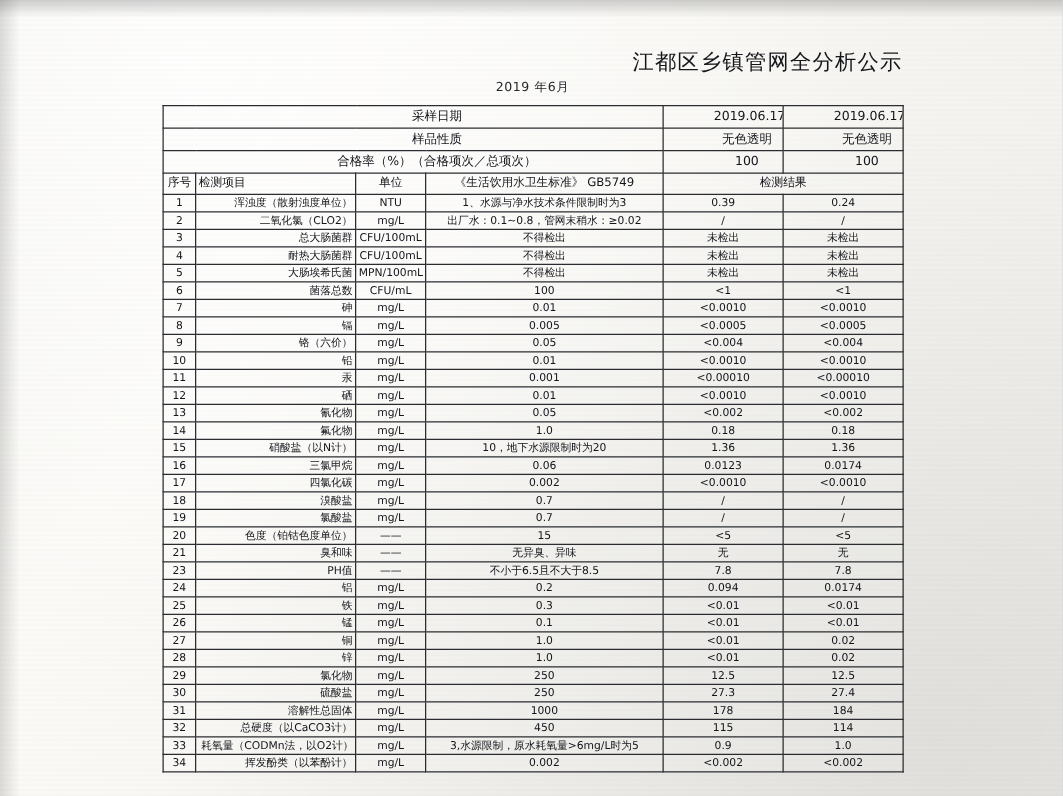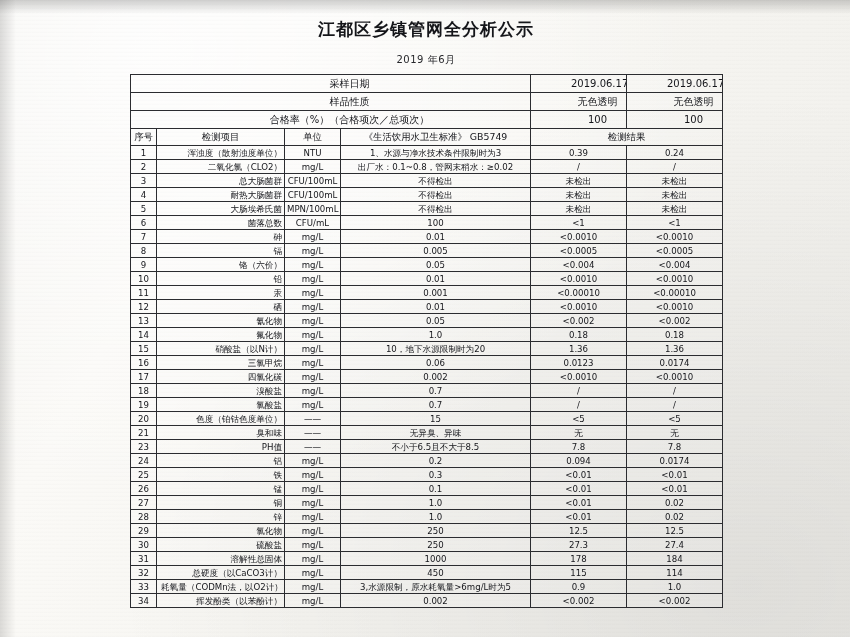--- a/index.html
+++ b/index.html
@@ -18,33 +18,33 @@
     content:"";position:absolute;left:0;top:0;right:0;bottom:0;
     background:radial-gradient(ellipse at 18% 8%, rgba(255,255,255,.85) 0%, rgba(255,255,255,0) 55%),
                radial-gradient(ellipse at 88% 92%, rgba(0,0,0,.07) 0%, rgba(0,0,0,0) 60%);
     pointer-events:none;
   }
   .sheet{
     position:absolute;
     left:130px;top:18px;width:592px;height:610px;
   }
   .title{
-    text-align:center;
+    text-align:right;
     font-family:"DejaVu Sans","Liberation Sans",sans-serif;
-    font-weight:bold;
+    font-weight:normal;
     font-size:17px;
     letter-spacing:1px;
     color:#15161a;
-    margin-top:0;
+    margin-top:20px;
   }
   .subtitle{
     text-align:center;
     font-size:10px;
     color:#26272b;
-    margin-top:12px;
+    margin-top:2px;
     margin-bottom:7px;
     letter-spacing:.5px;
   }
   table{
     border-collapse:collapse;
     width:592px;
     table-layout:fixed;
     background:rgba(255,255,255,0.15);
   }
   td,th{
@@ -114,21 +114,21 @@
           <td>无色透明</td>
           <td>无色透明</td>
         </tr>
         <tr class="hdr">
           <td colspan="4">合格率（%）（合格项次／总项次）</td>
           <td>100</td>
           <td>100</td>
         </tr>
         <tr class="rowh">
           <td>序号</td>
-          <td style="text-align:center">检测项目</td>
+          <td style="text-align:left">检测项目</td>
           <td>单位</td>
           <td>《生活饮用水卫生标准》 GB5749</td>
           <td colspan="2">检测结果</td>
         </tr>
       <tr>
             <td>1</td>
             <td class="c-item">浑浊度（散射浊度单位）</td>
             <td>NTU</td>
             <td>1、水源与净水技术条件限制时为3</td>
             <td>0.39</td>

